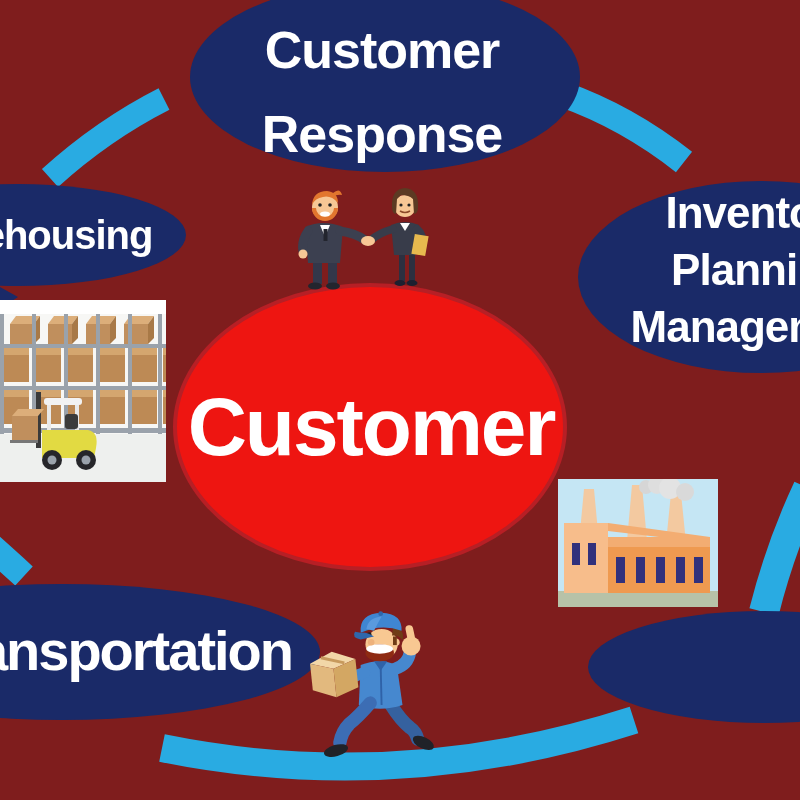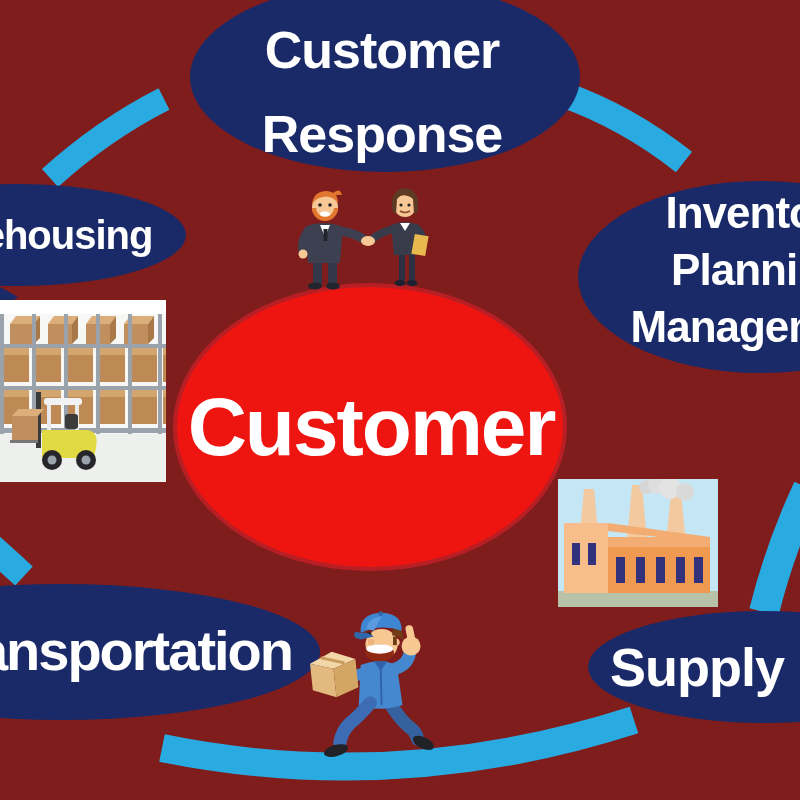--- a/index.html
+++ b/index.html
@@ -45,21 +45,20 @@
   <div class="ellipse" style="left:578px;top:181px;width:366px;height:192px;"></div>
   <div class="ellipse" style="left:-150px;top:184px;width:336px;height:102px;"></div>
   <div class="ellipse" style="left:-196px;top:584px;width:516px;height:136px;"></div>
   <div class="ellipse" style="left:588px;top:611px;width:352px;height:112px;"></div>
   <div class="ellipse red" style="left:173px;top:283px;width:394px;height:288px;"></div>
 
   <div class="node-label" id="lbl-customer">Customer Response</div>
   <div class="node-label" id="lbl-inventory">Inventory Planning Management</div>
   <div class="node-label" id="lbl-warehousing">Warehousing</div>
   <div class="node-label" id="lbl-transportation">Transportation</div>
-  <div class="node-label" id="lbl-supply">Supply</div>
   <div class="node-label" id="lbl-logistics">Customer</div>
 
   <svg class="clipart" style="left:283px;top:183px;" width="175" height="108" viewBox="0 0 175 108">
     <g>
       <rect x="30" y="76" width="9" height="25" fill="#33374a"></rect>
       <rect x="45" y="76" width="9" height="25" fill="#33374a"></rect>
       <ellipse cx="32" cy="103" rx="7" ry="3.5" fill="#23252e"></ellipse>
       <ellipse cx="50" cy="103" rx="7" ry="3.5" fill="#23252e"></ellipse>
       <path d="M22,44 Q40,36 60,44 L57,80 L25,80 Z" fill="#3c4050"></path>
       <polygon points="37,42 47,42 42,54" fill="#ffffff"></polygon>

